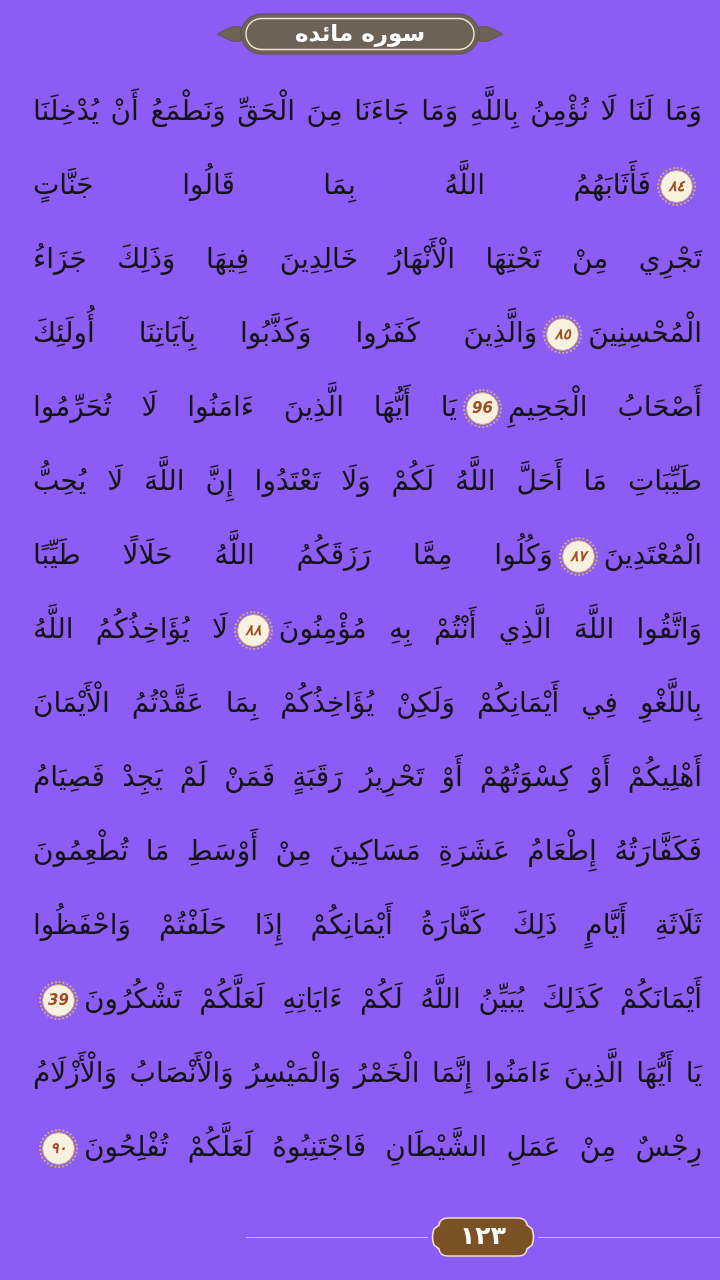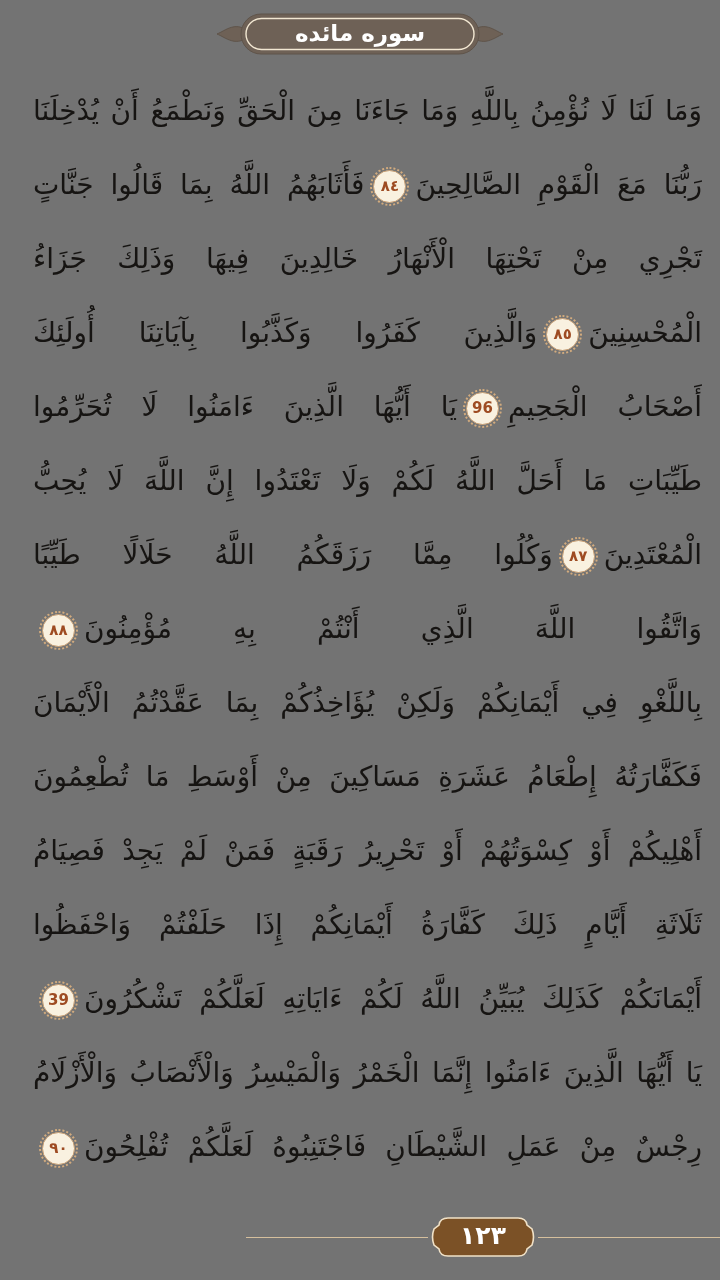--- a/index.html
+++ b/index.html
@@ -5,21 +5,21 @@
   html,body{margin:0;padding:0;}
   body{
     width:720px;height:1280px;
     background:#f8eedb;
     font-family:"DejaVu Sans",sans-serif;
     overflow:hidden;
   }
   .page{
     position:relative;
     width:720px;height:1280px;
-    background:#737373;
+    background:#8b5cf6;
     display:flex;flex-direction:column;
   }
   
   .header{
     height:68px;
     display:flex;align-items:center;justify-content:center;
     flex:0 0 auto;
   }
   .surah-badge{
     position:relative;
@@ -61,20 +61,21 @@
     vertical-align:middle;
     margin:0 9px;
     box-sizing:border-box;
   }
   .vn{
     font-size:15px;
     font-weight:bold;
     color:#9e4b22;
     line-height:1;
     padding-top:1px;
+    font-style:italic;
   }
   
   .footer{
     flex:0 0 auto;
     height:86px;
     display:flex;align-items:center;
   }
   .rule{
     width:182px;height:1px;
     background:#d5bf9d;
@@ -109,40 +110,40 @@
         <rect x="26" y="3" width="238" height="40" rx="20" fill="#6e6156" stroke="#5f544a" stroke-width="1"></rect>
 
         <rect x="31" y="7.5" width="228" height="31" rx="15.5" fill="none" stroke="#f2e7d2" stroke-width="1.4"></rect>
       </svg>
       <span class="surah-title">سوره مائده</span>
     </div>
   </div>
 
   <div class="text-area">
       <div class="line"><span>وَمَا لَنَا لَا نُؤْمِنُ بِاللَّهِ وَمَا جَاءَنَا مِنَ الْحَقِّ وَنَطْمَعُ أَنْ يُدْخِلَنَا</span></div>
-      <div class="line"><span>رَبُّنَا مَعَ الْقَوْمِ الصَّالِحِينَ</span><span class="vm">
+      <div class="line"><span class="vm">
           <span class="vn">٨٤</span>
         </span><span>فَأَثَابَهُمُ اللَّهُ بِمَا قَالُوا جَنَّاتٍ</span></div>
       <div class="line"><span>تَجْرِي مِنْ تَحْتِهَا الْأَنْهَارُ خَالِدِينَ فِيهَا وَذَلِكَ جَزَاءُ</span></div>
       <div class="line"><span>الْمُحْسِنِينَ</span><span class="vm">
           <span class="vn">٨٥</span>
         </span><span>وَالَّذِينَ كَفَرُوا وَكَذَّبُوا بِآيَاتِنَا أُولَئِكَ</span></div>
       <div class="line"><span>أَصْحَابُ الْجَحِيمِ</span><span class="vm">
           <span class="vn">96</span>
         </span><span>يَا أَيُّهَا الَّذِينَ ءَامَنُوا لَا تُحَرِّمُوا</span></div>
       <div class="line"><span>طَيِّبَاتِ مَا أَحَلَّ اللَّهُ لَكُمْ وَلَا تَعْتَدُوا إِنَّ اللَّهَ لَا يُحِبُّ</span></div>
       <div class="line"><span>الْمُعْتَدِينَ</span><span class="vm">
           <span class="vn">٨٧</span>
         </span><span>وَكُلُوا مِمَّا رَزَقَكُمُ اللَّهُ حَلَالًا طَيِّبًا</span></div>
       <div class="line"><span>وَاتَّقُوا اللَّهَ الَّذِي أَنْتُمْ بِهِ مُؤْمِنُونَ</span><span class="vm">
           <span class="vn">٨٨</span>
-        </span></div>
+        </span><span>لَا يُؤَاخِذُكُمُ اللَّهُ</span></div>
       <div class="line"><span>بِاللَّغْوِ فِي أَيْمَانِكُمْ وَلَكِنْ يُؤَاخِذُكُمْ بِمَا عَقَّدْتُمُ الْأَيْمَانَ</span></div>
+      <div class="line"><span>أَهْلِيكُمْ أَوْ كِسْوَتُهُمْ أَوْ تَحْرِيرُ رَقَبَةٍ فَمَنْ لَمْ يَجِدْ فَصِيَامُ</span></div>
       <div class="line"><span>فَكَفَّارَتُهُ إِطْعَامُ عَشَرَةِ مَسَاكِينَ مِنْ أَوْسَطِ مَا تُطْعِمُونَ</span></div>
-      <div class="line"><span>أَهْلِيكُمْ أَوْ كِسْوَتُهُمْ أَوْ تَحْرِيرُ رَقَبَةٍ فَمَنْ لَمْ يَجِدْ فَصِيَامُ</span></div>
       <div class="line"><span>ثَلَاثَةِ أَيَّامٍ ذَلِكَ كَفَّارَةُ أَيْمَانِكُمْ إِذَا حَلَفْتُمْ وَاحْفَظُوا</span></div>
       <div class="line"><span>أَيْمَانَكُمْ كَذَلِكَ يُبَيِّنُ اللَّهُ لَكُمْ ءَايَاتِهِ لَعَلَّكُمْ تَشْكُرُونَ</span><span class="vm">
           <span class="vn">39</span>
         </span></div>
       <div class="line"><span>يَا أَيُّهَا الَّذِينَ ءَامَنُوا إِنَّمَا الْخَمْرُ وَالْمَيْسِرُ وَالْأَنْصَابُ وَالْأَزْلَامُ</span></div>
       <div class="line"><span>رِجْسٌ مِنْ عَمَلِ الشَّيْطَانِ فَاجْتَنِبُوهُ لَعَلَّكُمْ تُفْلِحُونَ</span><span class="vm">
           <span class="vn">٩٠</span>
         </span></div>
     </div>
 

